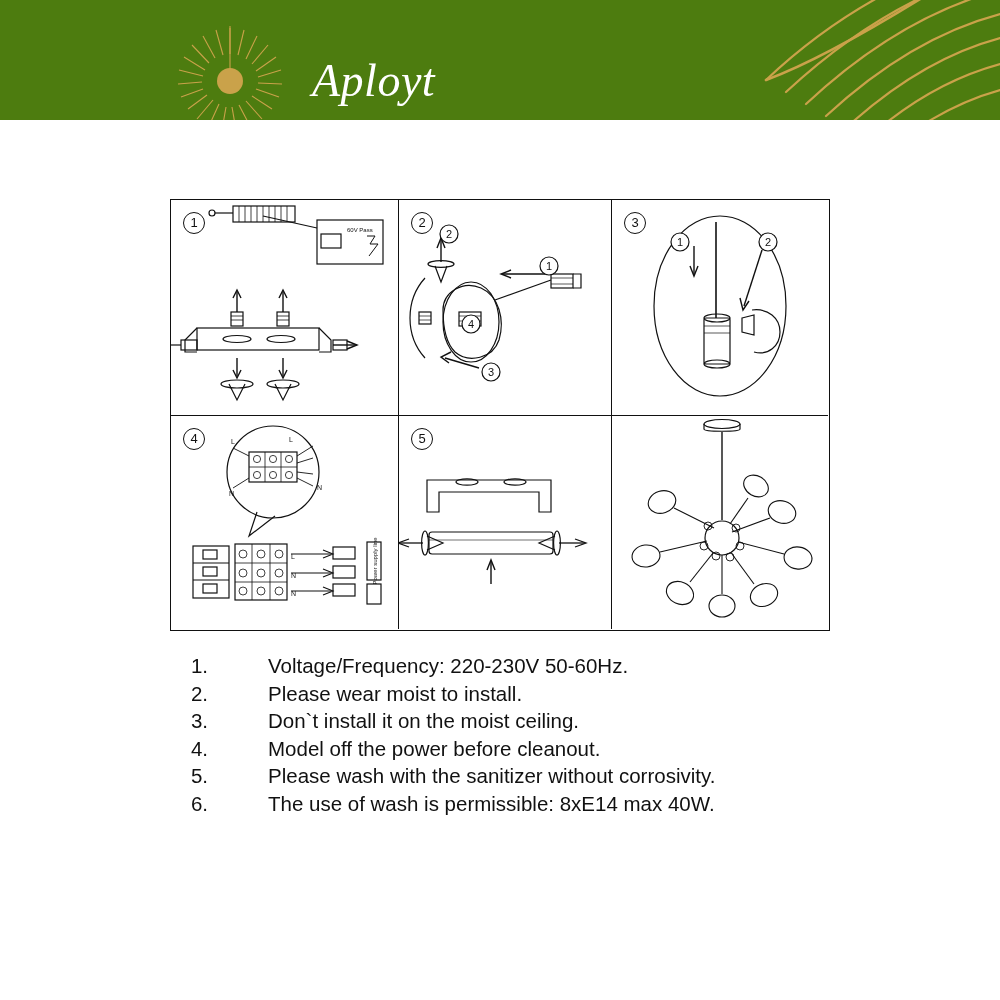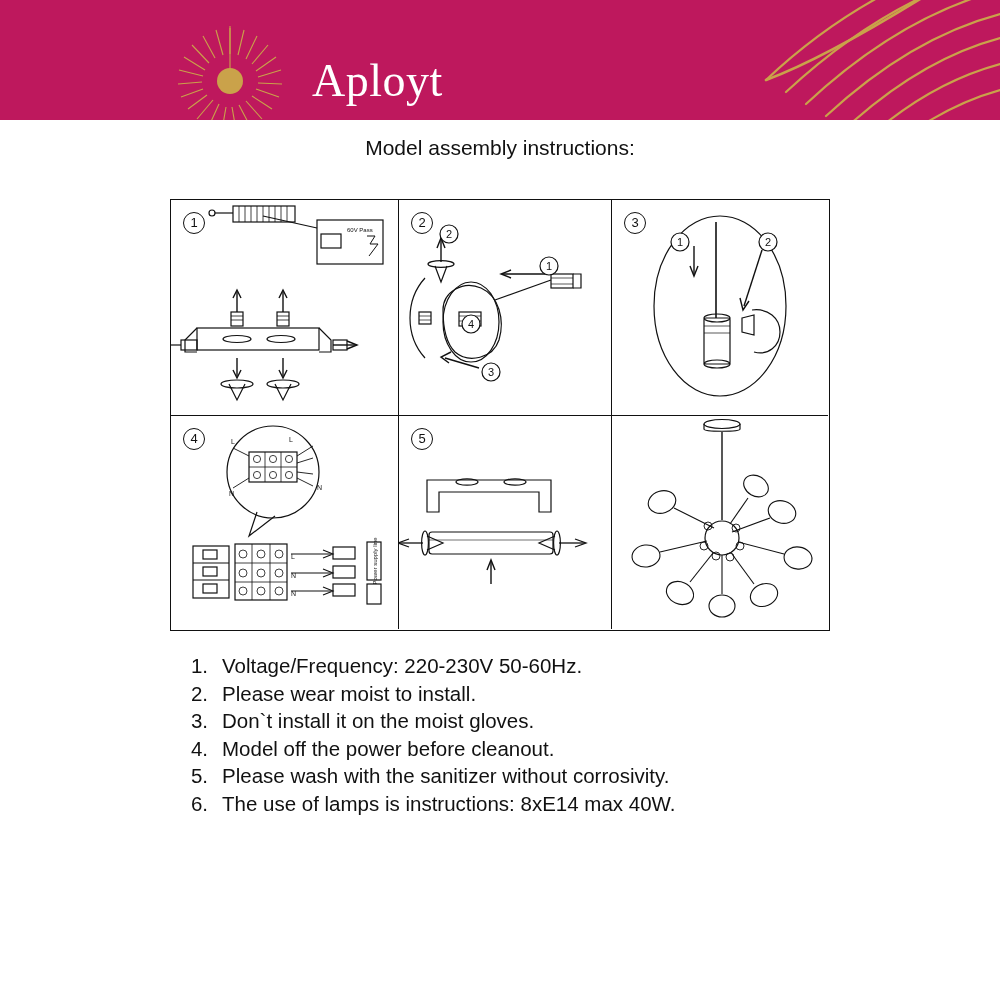--- a/index.html
+++ b/index.html
@@ -14,22 +14,23 @@
     color: #1a1a1a;
     position: relative;
     overflow: hidden;
   }
 
   
   .header {
     position: relative;
     width: 1000px;
     height: 120px;
-    background: #be185d;
+    background: #4d7c0f;
     overflow: hidden;
+    font-style: italic;
   }
   .brand-wrap {
     position: absolute;
     left: 170px;
     top: 20px;
     display: flex;
     align-items: center;
     gap: 22px;
   }
   .brand-name {
@@ -111,21 +112,21 @@
     font-size: 20.5px;
     line-height: 27.5px;
     color: #111;
   }
   .note-idx {
     width: 36px;
     text-align: right;
     padding-right: 14px;
     flex: none;
   }
-  .note-txt { flex: 1; }
+  .note-txt { flex: 1; margin-left: 46px; }
 
   svg { display: block; }
 </style>
 </head>
 <body>
 
 <div class="header">
 
   <div class="palm">
     <svg viewBox="0 0 330 230" width="330" height="230">
@@ -176,21 +177,20 @@
           <line x1="46" y1="10" x2="53" y2="35"></line>
         </g>
         <circle cx="60" cy="61" r="13" fill="#caa24a"></circle>
       </svg>
     </div>
     <div class="brand-name">Aployt</div>
   </div>
 </div>
 
 <div class="title-block">
-  <div class="title-line">Model assembly instructions:</div>
 </div>
 
 <div class="grid">
 
   <div class="cell b-r b-b" style="left:0;top:0;width:228px;height:216px;">
     <div class="stepnum" style="left:12px;top:12px;">1</div>
     <svg viewBox="0 0 228 216" width="228" height="216">
       <g stroke="#111" fill="none" stroke-width="1.2">
 
         <rect x="146" y="20" width="66" height="44"></rect>
@@ -528,27 +528,27 @@
   <div class="note-row">
     <div class="note-idx">1.</div>
     <div class="note-txt">Voltage/Frequency: 220-230V 50-60Hz.</div>
   </div>
   <div class="note-row">
     <div class="note-idx">2.</div>
     <div class="note-txt">Please wear moist to install.</div>
   </div>
   <div class="note-row">
     <div class="note-idx">3.</div>
-    <div class="note-txt">Don`t install it on the moist gloves.</div>
+    <div class="note-txt">Don`t install it on the moist ceiling.</div>
   </div>
   <div class="note-row">
     <div class="note-idx">4.</div>
     <div class="note-txt">Model off the power before cleanout.</div>
   </div>
   <div class="note-row">
     <div class="note-idx">5.</div>
     <div class="note-txt">Please wash with the sanitizer without corrosivity.</div>
   </div>
   <div class="note-row">
     <div class="note-idx">6.</div>
-    <div class="note-txt">The use of lamps is instructions: 8xE14 max 40W.</div>
+    <div class="note-txt">The use of wash is permissible: 8xE14 max 40W.</div>
   </div>
 </div>
 
 </body></html>

